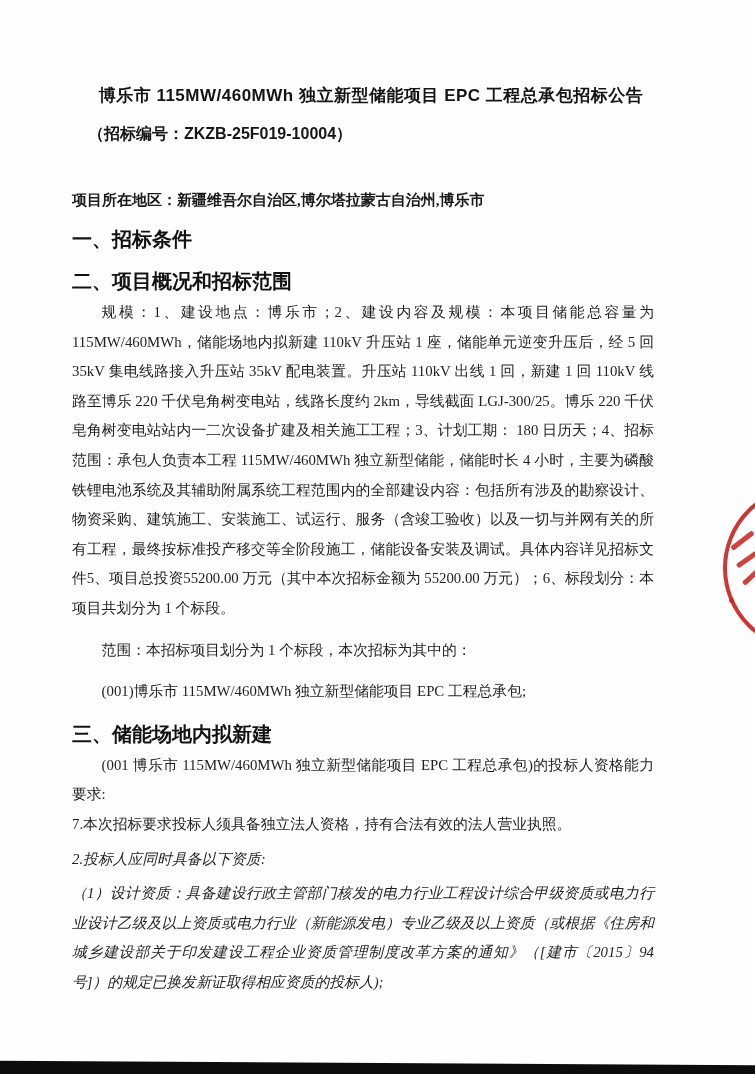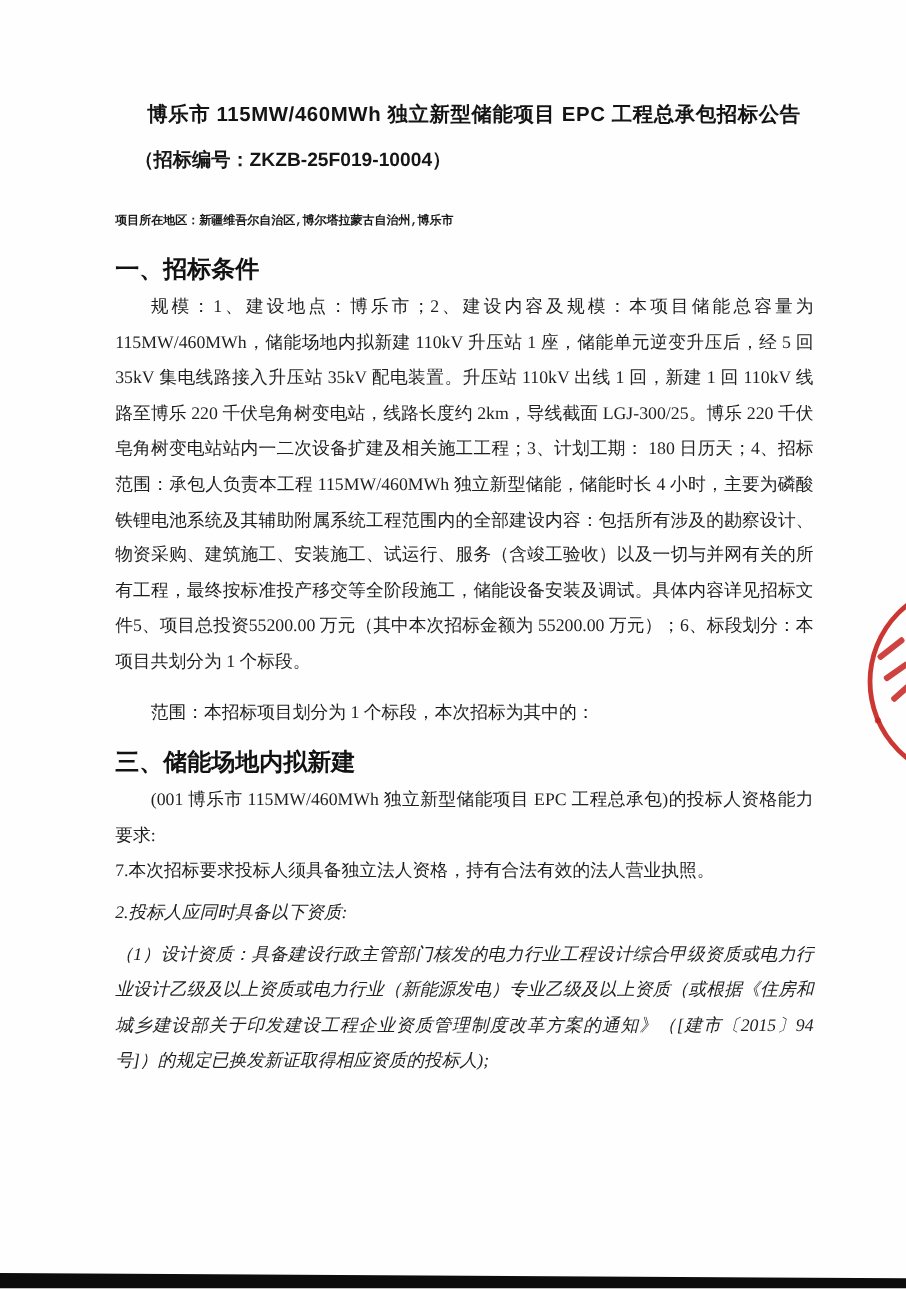--- a/index.html
+++ b/index.html
@@ -10,21 +10,21 @@
     overflow: hidden;
     position: relative;
   }
   .page {
     position: absolute; inset: 0;
     overflow: hidden;
     background: #fefefe;
   }
   .content {
     position: absolute;
-    left: 96px; top: 0;
+    left: 72px; top: 0;
     width: 582px;
     color: #1e1e1e;
   }
   .doc-title {
     margin-top: 84px;
     padding-left: 16px;
     text-align: center;
     font-family: "Liberation Sans", "DejaVu Sans", sans-serif;
     font-weight: bold;
     font-size: 17px;
@@ -35,24 +35,24 @@
   .doc-subtitle {
     margin-top: 14px;
     padding-left: 16px;
     font-family: "Liberation Sans", "DejaVu Sans", sans-serif;
     font-weight: bold;
     font-size: 16px;
     line-height: 24px;
     color: #161616;
   }
   .location-line {
-    margin-top: 28px;
-    font-family: Liberation Mono, monospace;
+    margin-top: 42px;
+    font-family: Liberation Serif, serif;
     font-weight: 600;
-    font-size: 10px;
+    font-size: 15px;
     line-height: 24px;
     color: #1a1a1a;
   }
   .sec-heading {
     margin-top: 12px;
     font-family: "Liberation Sans", "DejaVu Sans", sans-serif;
     font-weight: bold;
     font-size: 20px;
     line-height: 30px;
     color: #121212;
@@ -109,25 +109,27 @@
 
     <div class="doc-title">博乐市 115MW/460MWh 独立新型储能项目 EPC 工程总承包招标公告</div>
 
     <div class="doc-subtitle">（招标编号：ZKZB-25F019-10004）</div>
 
     <div class="location-line">项目所在地区：新疆维吾尔自治区,博尔塔拉蒙古自治州,博乐市</div>
 
     <div class="sec-heading">一、招标条件</div>
 
 
+    <div class="sec-heading">二、项目概况和招标范围</div>
 
     <p class="body-p indent mt2">规模：1、建设地点：博乐市；2、建设内容及规模：本项目储能总容量为 115MW/460MWh，储能场地内拟新建 110kV 升压站 1 座，储能单元逆变升压后，经 5 回 35kV 集电线路接入升压站 35kV 配电装置。升压站 110kV 出线 1 回，新建 1 回 110kV 线路至博乐 220 千伏皂角树变电站，线路长度约 2km，导线截面 LGJ-300/25。博乐 220 千伏皂角树变电站站内一二次设备扩建及相关施工工程；3、计划工期： 180 日历天；4、招标范围：承包人负责本工程 115MW/460MWh 独立新型储能，储能时长 4 小时，主要为磷酸铁锂电池系统及其辅助附属系统工程范围内的全部建设内容：包括所有涉及的勘察设计、物资采购、建筑施工、安装施工、试运行、服务（含竣工验收）以及一切与并网有关的所有工程，最终按标准投产移交等全阶段施工，储能设备安装及调试。具体内容详见招标文件5、项目总投资55200.00 万元（其中本次招标金额为 55200.00 万元）；6、标段划分：本项目共划分为 1 个标段。</p>
 
     <p class="body-p indent">范围：本招标项目划分为 1 个标段，本次招标为其中的：</p>
 
+    <p class="body-p indent">(001)博乐市 115MW/460MWh 独立新型储能项目 EPC 工程总承包;</p>
 
     <div class="sec-heading">三、储能场地内拟新建</div>
 
     <p class="body-p indent mt2">(001 博乐市 115MW/460MWh 独立新型储能项目 EPC 工程总承包)的投标人资格能力要求:</p>
 
     <p class="body-p">7.本次招标要求投标人须具备独立法人资格，持有合法有效的法人营业执照。</p>
 
     <p class="body-p mt5">2.投标人应同时具备以下资质:</p>
 
     <p class="body-p mt5">（1）设计资质：具备建设行政主管部门核发的电力行业工程设计综合甲级资质或电力行业设计乙级及以上资质或电力行业（新能源发电）专业乙级及以上资质（或根据《住房和城乡建设部关于印发建设工程企业资质管理制度改革方案的通知》（[建市〔2015〕94 号]）的规定已换发新证取得相应资质的投标人);</p>

